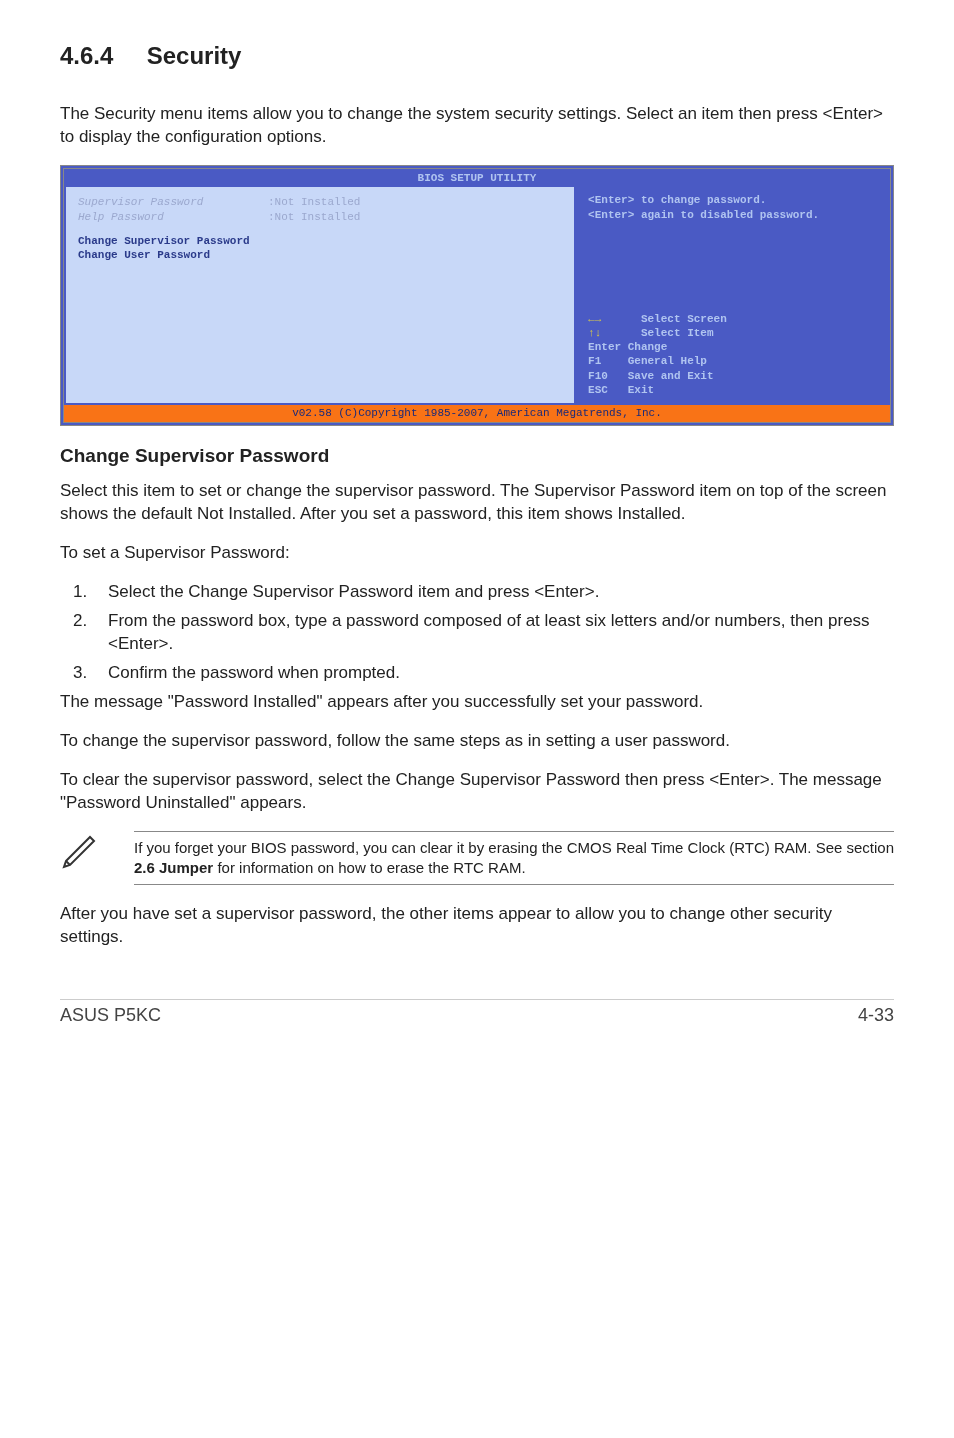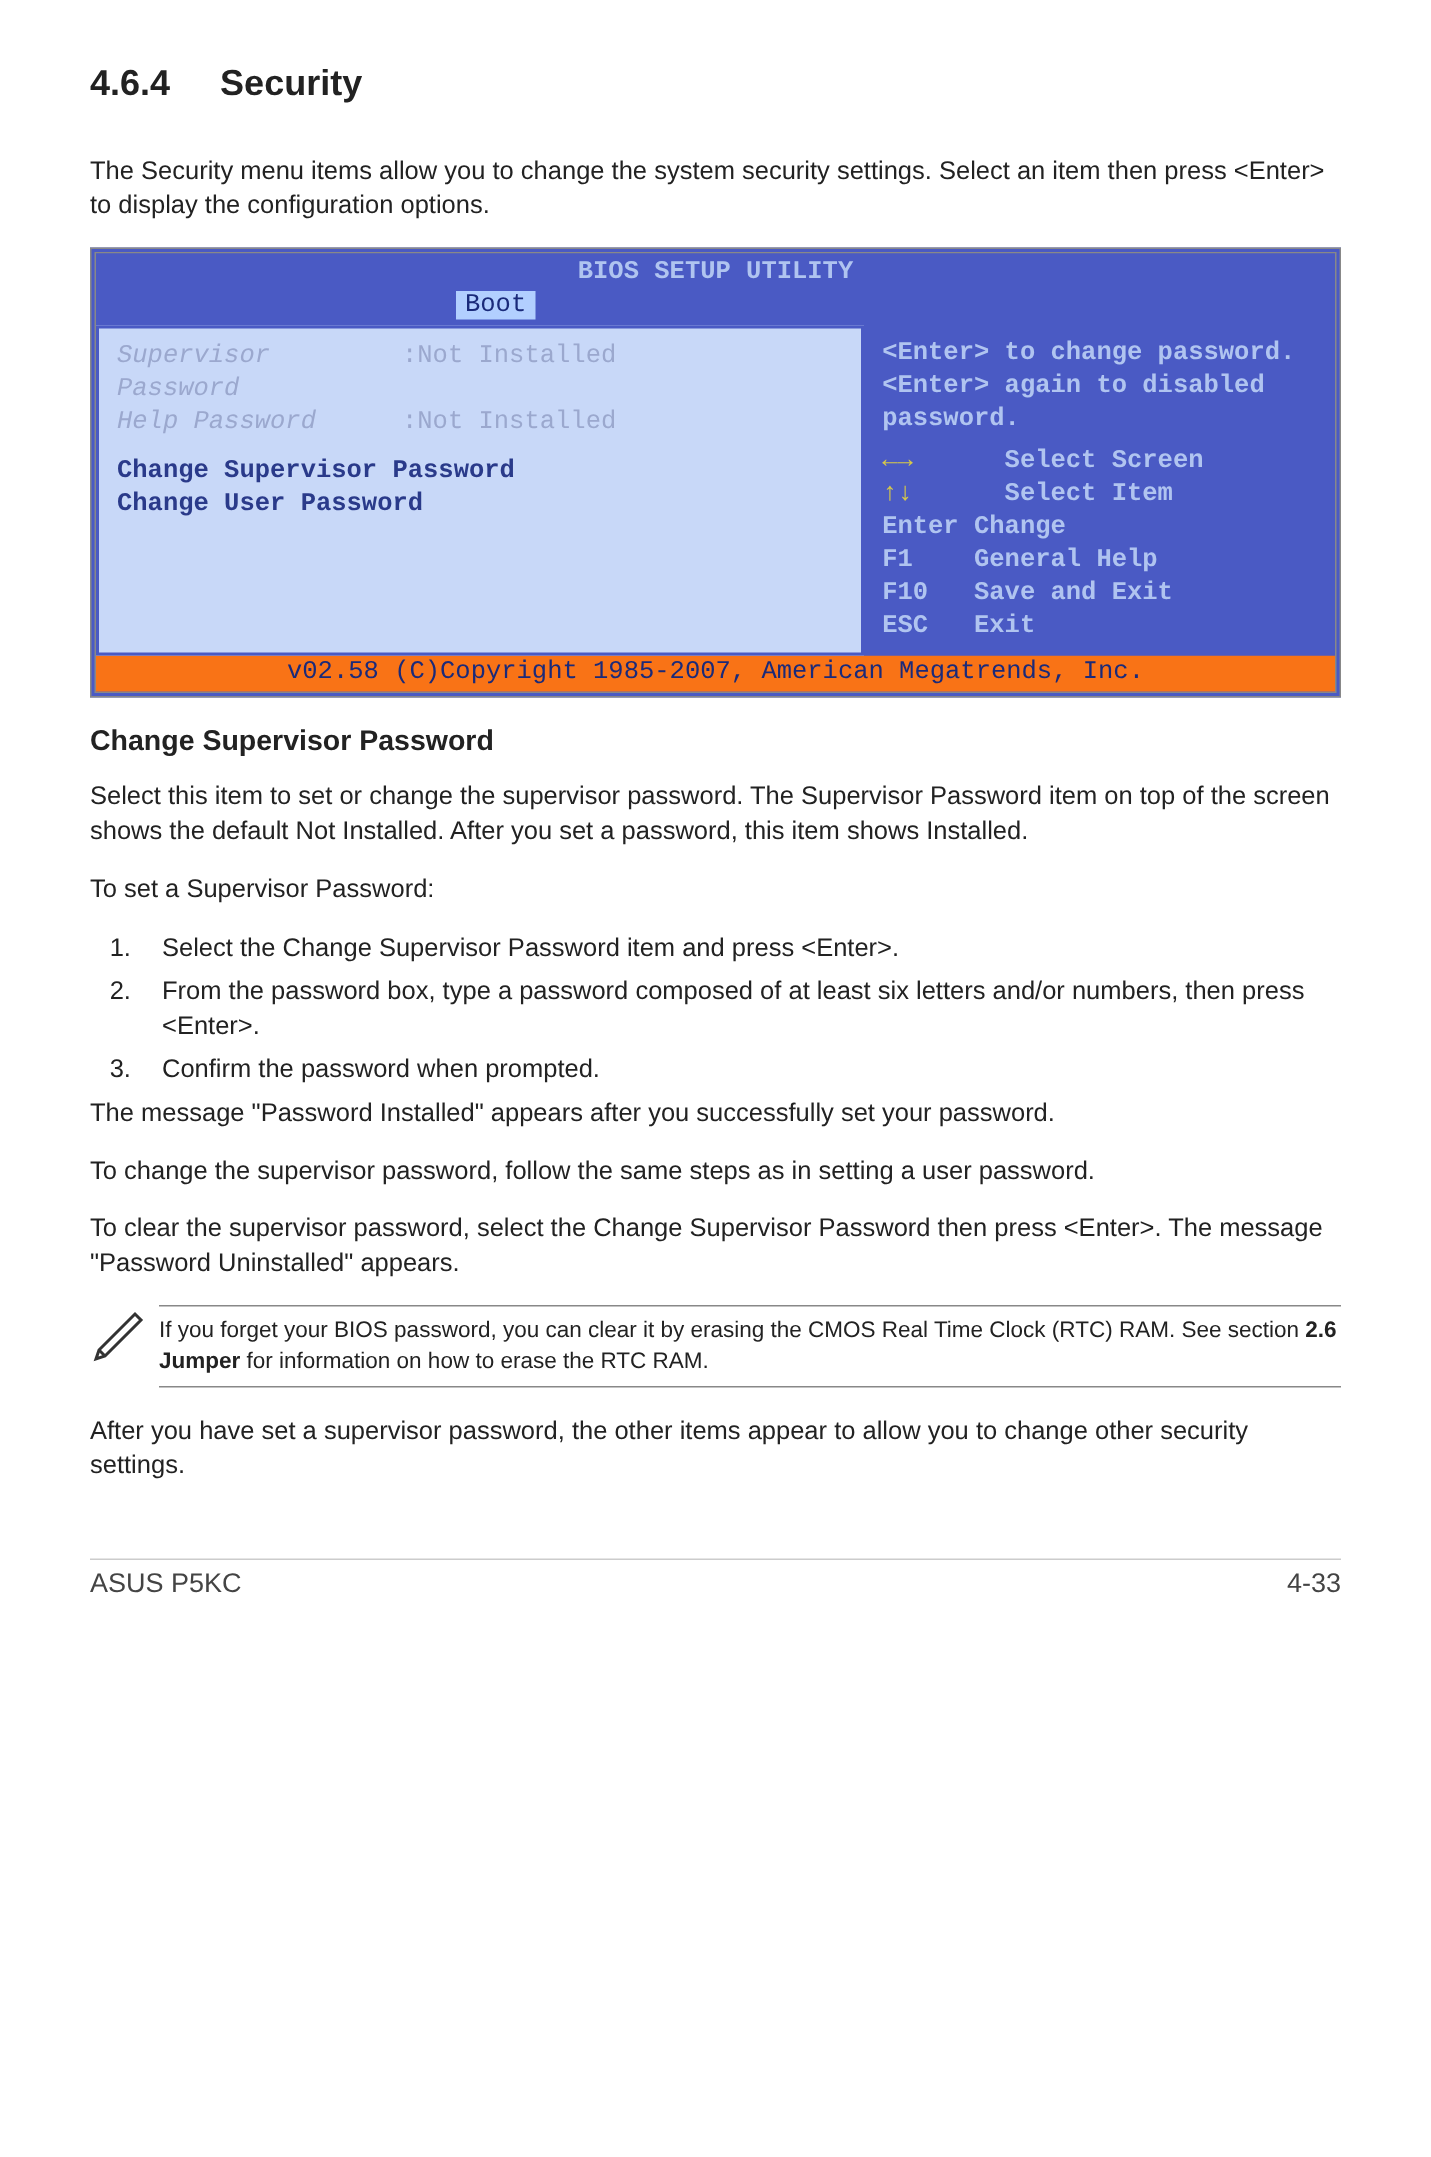--- a/index.html
+++ b/index.html
@@ -17,21 +17,21 @@
       margin-bottom: 32px;
     }
     p.body { font-size: 17px; margin-bottom: 16px; line-height: 1.35; }
 
     
     .bios {
       background: #4A5AC4;
       color: #fff;
       border: 4px double #888;
       font-family: "Courier New", monospace;
-      font-size: 17px;
+      font-size: 11px;
       margin-bottom: 18px;
     }
     .bios-title {
       background: #4A5AC4;
       color: #B0C4F0;
       text-align: center;
       padding: 2px 0 0 0;
       font-weight: bold;
     }
     .bios-tab {
@@ -81,21 +81,21 @@
     h3.sub {
       font-size: 19px;
       font-weight: bold;
       margin: 6px 0 12px 0;
     }
 
     ol.steps { margin: 0 0 6px 4px; padding-left: 28px; }
     ol.steps li { font-size: 17px; margin-bottom: 6px; padding-left: 16px; line-height: 1.35; }
 
     
-    .note-wrap { display: flex; align-items: flex-start; margin: 14px 0 18px 0; }
+    .note-wrap { display: flex; align-items: flex-start; margin: 14px 0 18px 0; gap: 28px; }
     .note-icon { width: 46px; flex: 0 0 46px; }
     .note-icon svg { stroke: #333; fill: none; stroke-width: 2; }
     .note-body {
       flex: 1;
       border-top: 1px solid #888;
       border-bottom: 1px solid #888;
       padding: 6px 0;
       font-size: 15px;
       line-height: 1.35;
     }
@@ -115,23 +115,20 @@
 
 <h2 class="sect">
   <span>4.6.4</span>&nbsp;&nbsp;&nbsp;&nbsp;
   <span>Security</span>
 </h2>
 
 <p class="body">The Security menu items allow you to change the system security settings. Select an item then press &lt;Enter&gt; to display the configuration options.</p>
 
 <div class="bios">
   <div class="bios-title">BIOS SETUP UTILITY</div>
-  <div class="bios-tab">
-    <span>Boot</span>
-  </div>
   <div class="bios-cols">
     <div class="bios-left">
       <div class="row dim">
         <span class="lbl">Supervisor Password</span>
         <span>:Not Installed</span>
       </div>
       <div class="row dim">
         <span class="lbl">Help Password</span>
         <span>:Not Installed</span>
       </div>

